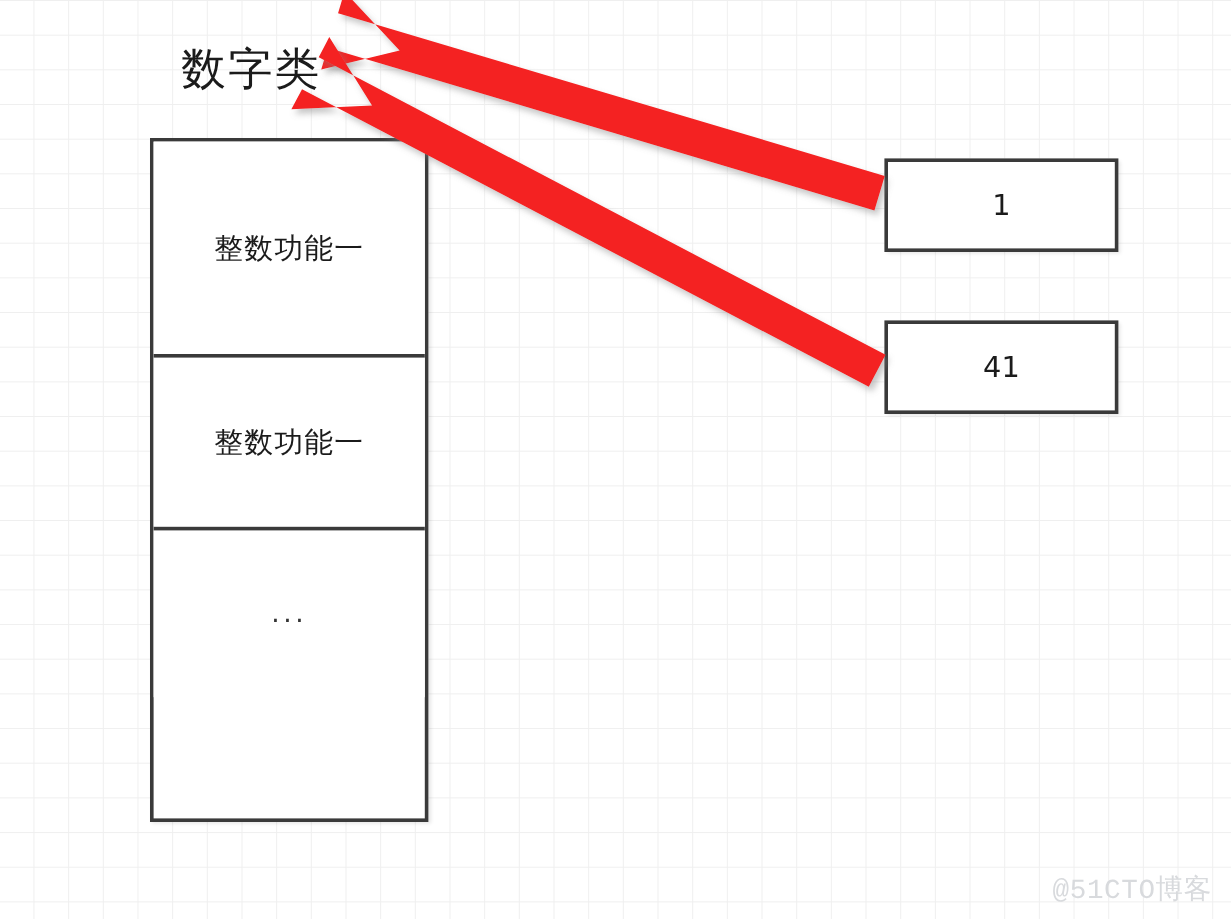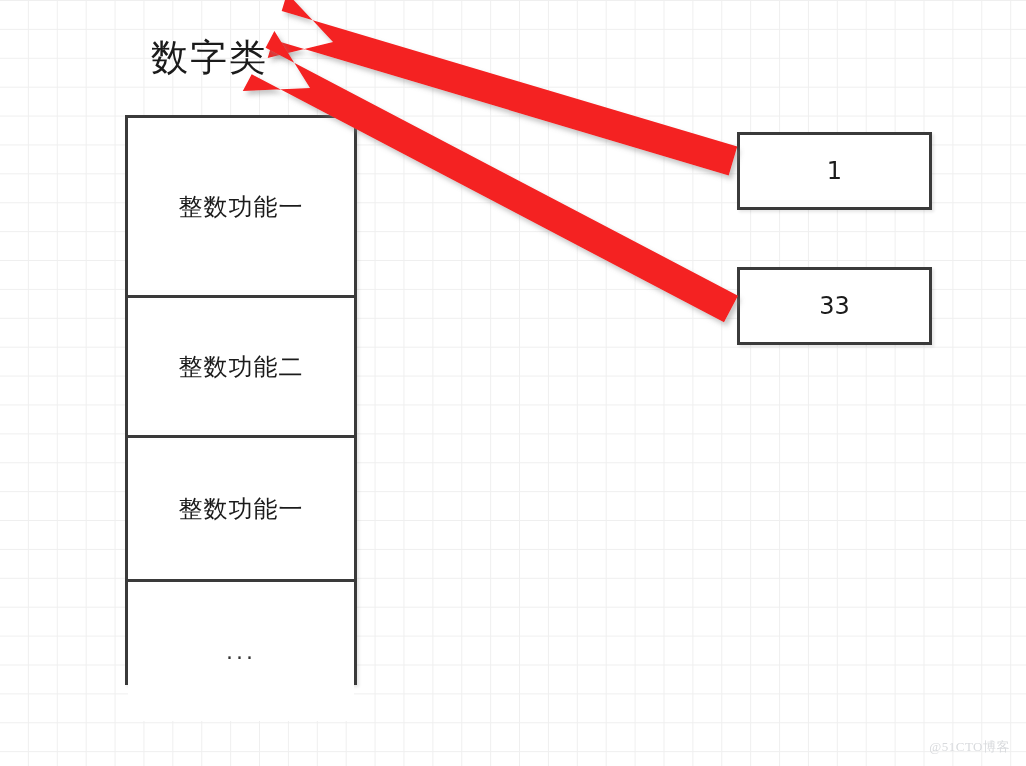--- a/index.html
+++ b/index.html
@@ -114,55 +114,52 @@
     width: 1026px;
     height: 766px;
     pointer-events: none;
   }
 
   
   .watermark {
     position: absolute;
     right: 16px;
     bottom: 10px;
-    font-size: 13px;
+    font-size: 23px;
     color: #d8dadd;
-    font-family: Liberation Serif, serif;
+    font-family: Liberation Mono, monospace;
     letter-spacing: 0.5px;
     user-select: none;
   }
 </style>
 </head>
 <body>
 
 <div id="canvas">
 
   <div class="diagram-title">数字类</div>
 
   <div class="class-box">
     <div class="class-row row-h1">
       <span class="row-label">整数功能一</span>
     </div>
-    <div class="class-row row-h2">
-      <span class="row-label">整数功能二</span>
-    </div>
     <div class="class-row row-h3">
       <span class="row-label">整数功能一</span>
     </div>
     <div class="class-row row-h4">
       <span class="row-label ellipsis">...</span>
     </div>
   </div>
 
   <div class="value-box" id="value-box-1">
     <span class="value-text">1</span>
   </div>
 
   <div class="value-box" id="value-box-2">
-    <span class="value-text">33</span>
+    <span class="value-text">41</span>
   </div>
 
   <svg id="arrow-layer" viewBox="0 0 1026 766" width="1026" height="766">
     <defs>
       <filter id="arrowShadow" x="-30%" y="-30%" width="170%" height="170%">
         <feDropShadow dx="3" dy="4" stdDeviation="2.5" flood-color="#808080" flood-opacity="0.45"></feDropShadow>
       </filter>
     </defs>
 
     <g filter="url(#arrowShadow)">

